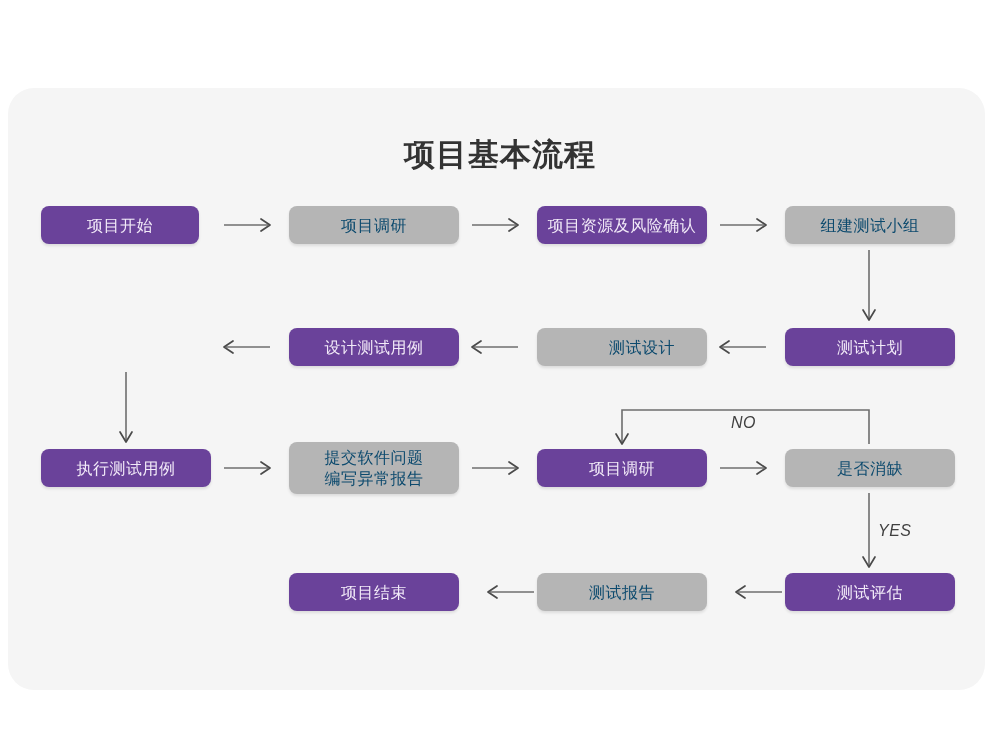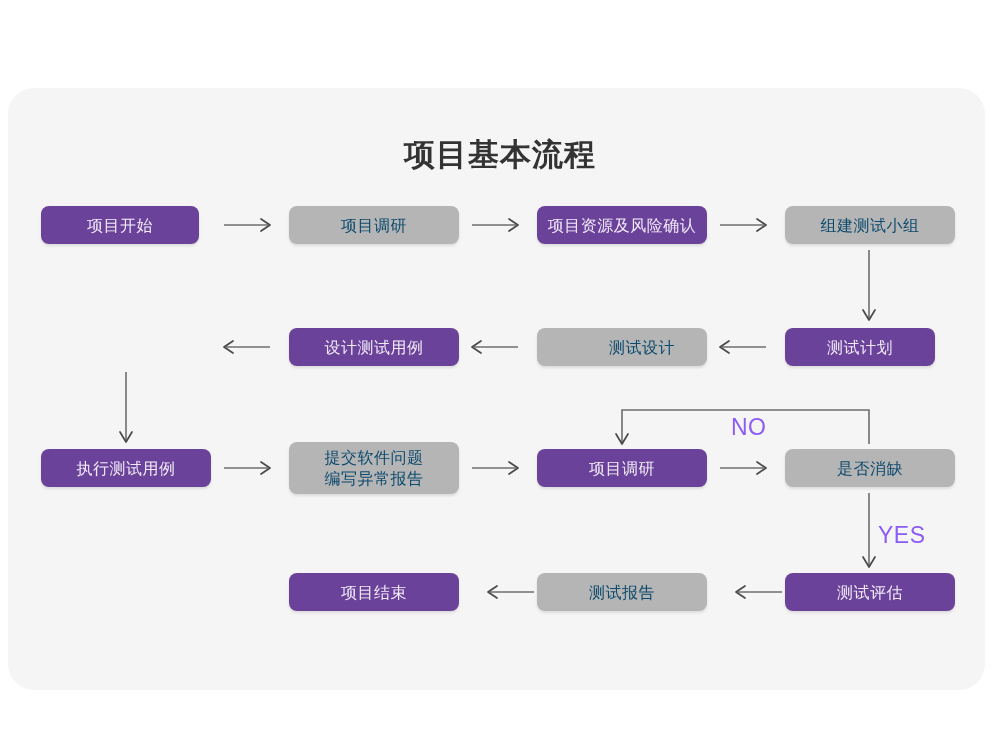--- a/index.html
+++ b/index.html
@@ -85,24 +85,25 @@
   .edge-head {
     stroke: #4a4a4a;
     stroke-width: 1.7;
     fill: none;
     stroke-linecap: round;
     stroke-linejoin: round;
   }
 
   .edge-label {
     position: absolute;
-    font-size: 23px;
-    color: #8b5cf6;
+    font-size: 16px;
+    color: #404040;
     letter-spacing: 0.5px;
     white-space: nowrap;
+    font-style: italic;
   }
 </style>
 </head>
 <body>
 
 <div class="canvas">
 
   <div class="panel"></div>
 
   <div class="page-title">项目基本流程</div>
@@ -195,21 +196,21 @@
 
   <div class="node purple" style="left:537px; top:206px; width:170px; height:38px;">项目资源及风险确认</div>
 
   <div class="node gray" style="left:785px; top:206px; width:170px; height:38px;">组建测试小组</div>
 
 
   <div class="node purple" style="left:289px; top:328px; width:170px; height:38px;">设计测试用例</div>
 
   <div class="node gray" style="left:537px; top:328px; width:170px; height:38px;padding-left:40px;">测试设计</div>
 
-  <div class="node purple" style="left:785px; top:328px; width:150px; height:38px;">测试计划</div>
+  <div class="node purple" style="left:785px; top:328px; width:170px; height:38px;">测试计划</div>
 
   <div class="node gray" style="left:289px; top:442px; width:170px; height:52px;">提交软件问题
 编写异常报告</div>
 
   <div class="node purple" style="left:41px;  top:449px; width:170px; height:38px;">执行测试用例</div>
 
   <div class="node purple" style="left:537px; top:449px; width:170px; height:38px;">项目调研</div>
 
   <div class="node gray" style="left:785px; top:449px; width:170px; height:38px;">是否消缺</div>
 

